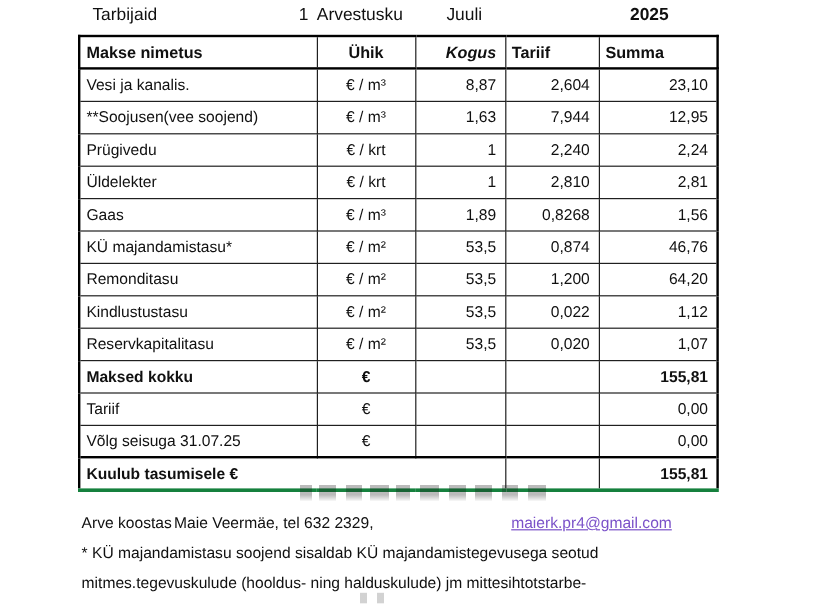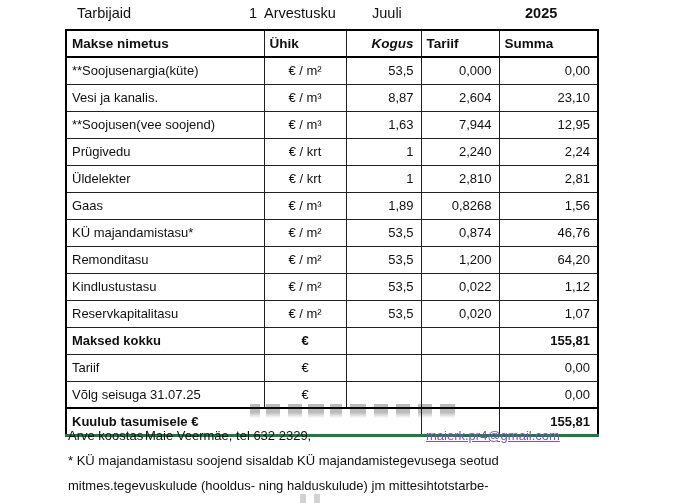--- a/index.html
+++ b/index.html
@@ -156,31 +156,24 @@
   <colgroup>
     <col class="c-name">
       <col class="c-unit">
       <col class="c-qty">
       <col class="c-tar">
       <col class="c-sum">
   </colgroup>
   <tbody id="table-body">
       <tr class="header-row">
         <td class="name first tbl-left" style="text-align: left;">Makse nimetus</td>
-        <td class="unit" style="text-align: left;">Ühik</td>
+        <td class="unit" style="text-align: center;">Ühik</td>
         <td class="num" style="text-align: right; font-style: italic;">Kogus</td>
         <td class="num" style="text-align: left;">Tariif</td>
         <td class="num last tbl-right" style="text-align: left;">Summa</td>
-      </tr>
-      <tr>
-        <td class="name tbl-left">**Soojusenargia(küte)</td>
-        <td class="unit">€ / m²</td>
-        <td class="num">53,5</td>
-        <td class="num">0,000</td>
-        <td class="num tbl-right">0,00</td>
       </tr>
       <tr>
         <td class="name tbl-left">Vesi ja kanalis.</td>
         <td class="unit">€ / m³</td>
         <td class="num">8,87</td>
         <td class="num">2,604</td>
         <td class="num tbl-right">23,10</td>
       </tr>
       <tr>
         <td class="name tbl-left">**Soojusen(vee soojend)</td>

